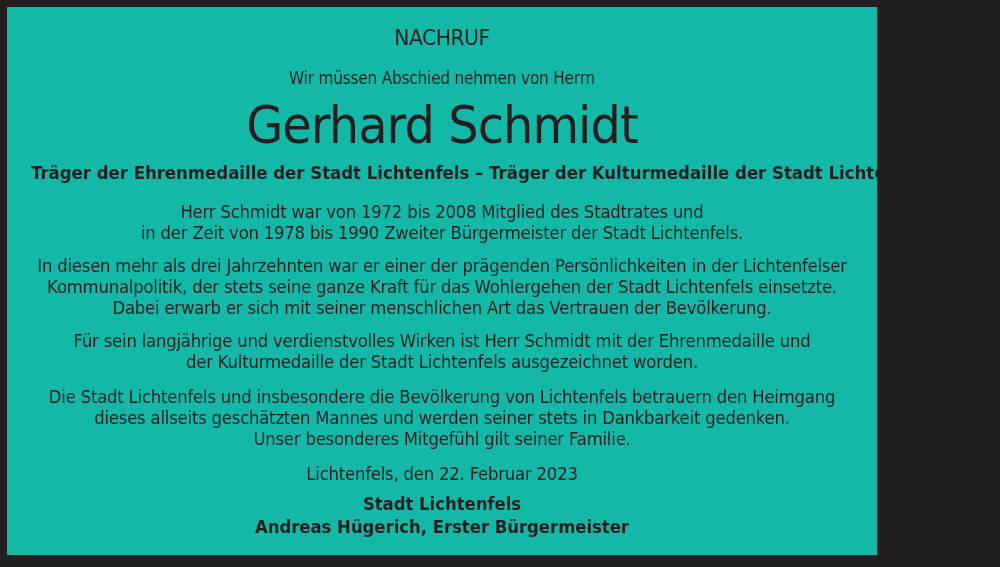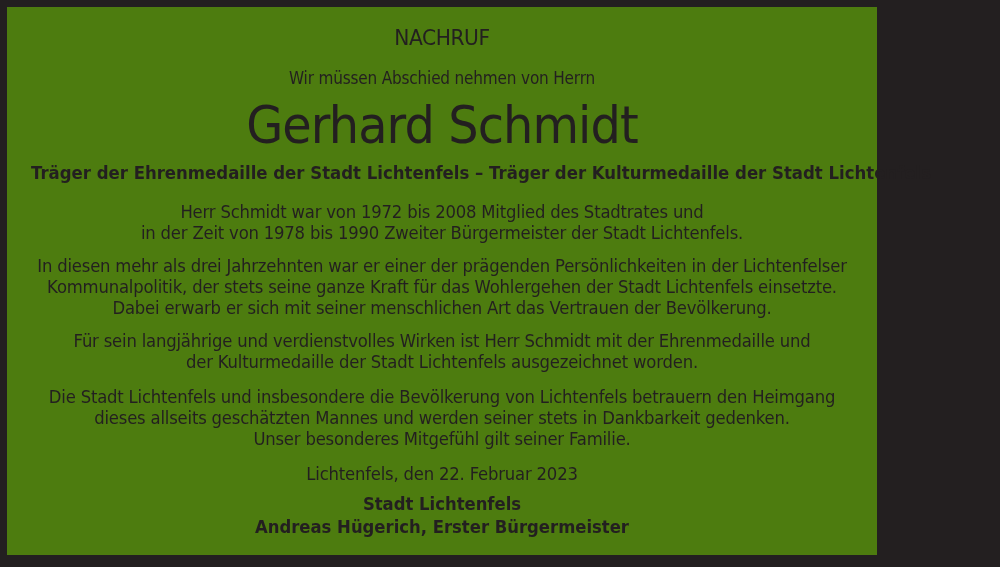--- a/index.html
+++ b/index.html
@@ -5,21 +5,21 @@
     html, body { margin: 0; padding: 0; }
     body {
       width: 1000px; height: 567px; overflow: hidden;
       background: #231f20;
       font-family: "DejaVu Sans", sans-serif;
       color: #231f20;
     }
     .frame {
       position: absolute;
       left: 7px; top: 7px; width: 870px; height: 548px;
-      background: #4d7c0f;
+      background: #14b8a6;
       box-sizing: border-box;
       text-align: center;
     }
     .t { position: absolute; left: 0; right: 0; white-space: nowrap; text-align: center; }
     .light { font-weight: normal; letter-spacing: -0.2px; }
     .bold { font-weight: bold; }
     .heading { top: 18px; font-size: 22px; font-family: "DejaVu Sans", sans-serif; letter-spacing: -0.5px; font-weight: normal; transform: scaleX(0.92); }
     .intro { top: 61px; font-size: 17px; transform: scaleX(0.9); }
     .name { top: 92px; font-size: 52px; letter-spacing: -1px; transform: scaleX(0.92); line-height: 1; }
     .honors { top: 156px; font-size: 17.5px; transform: scaleX(0.945); }

